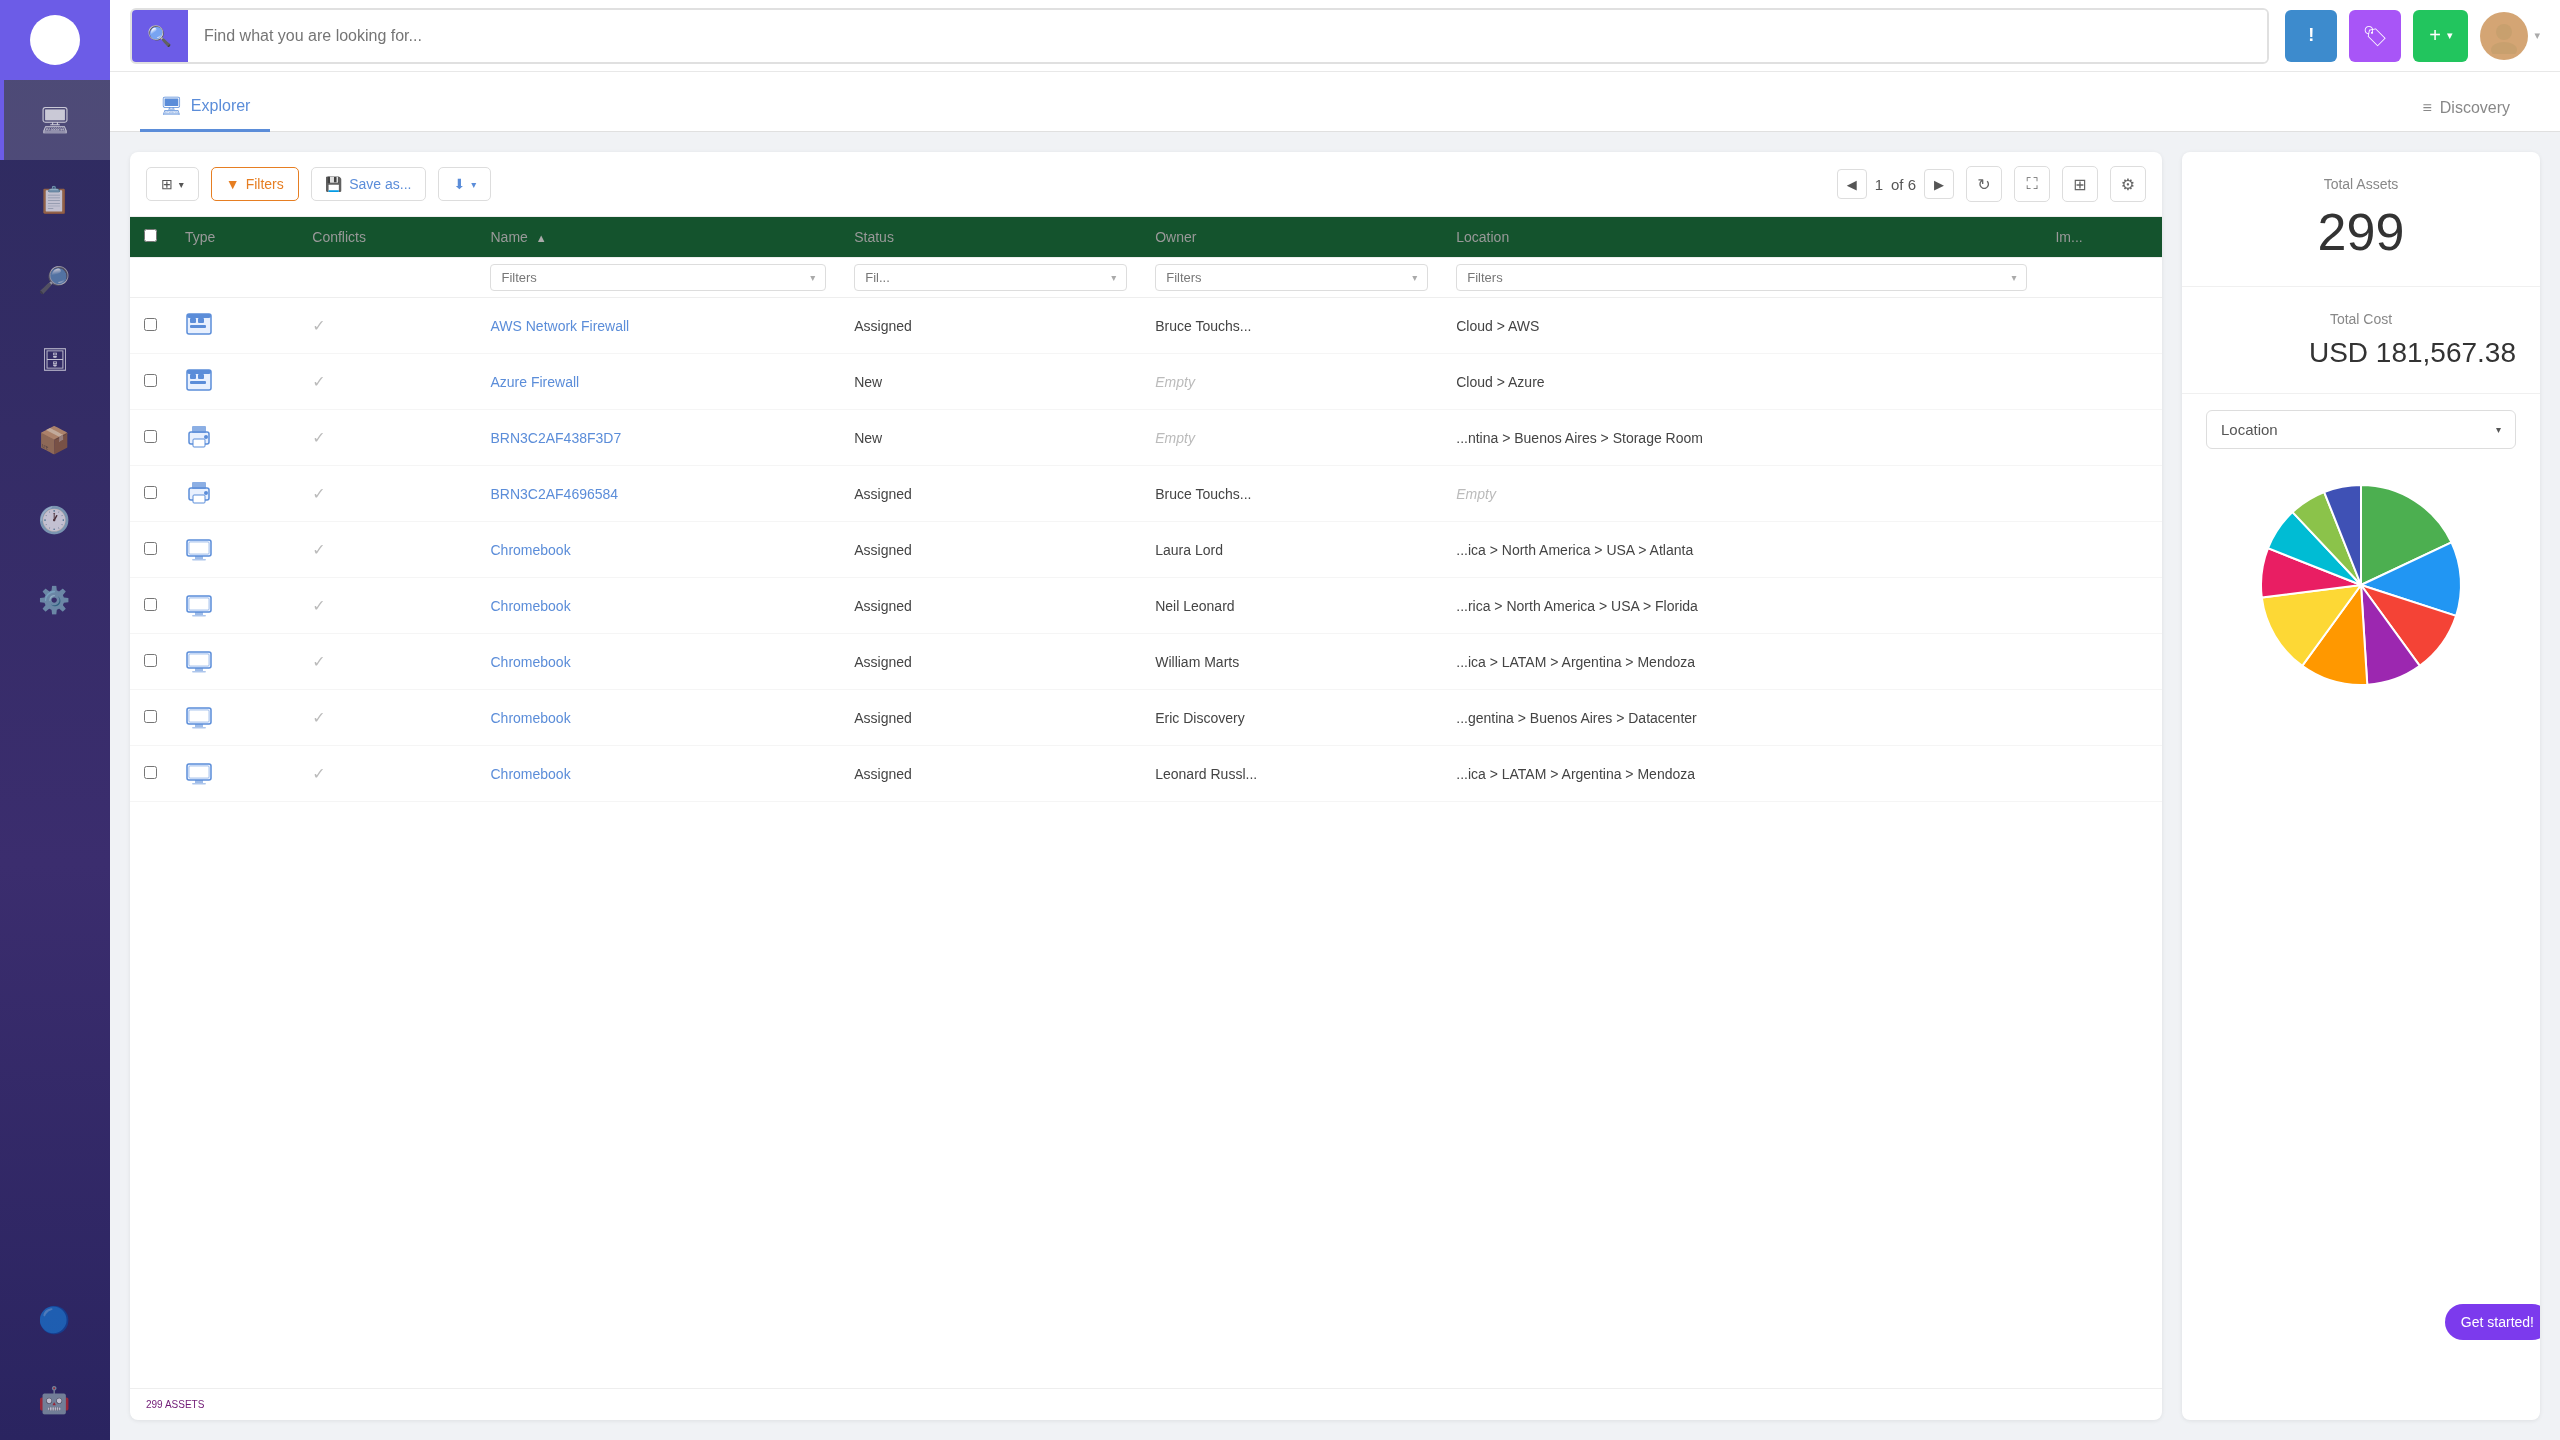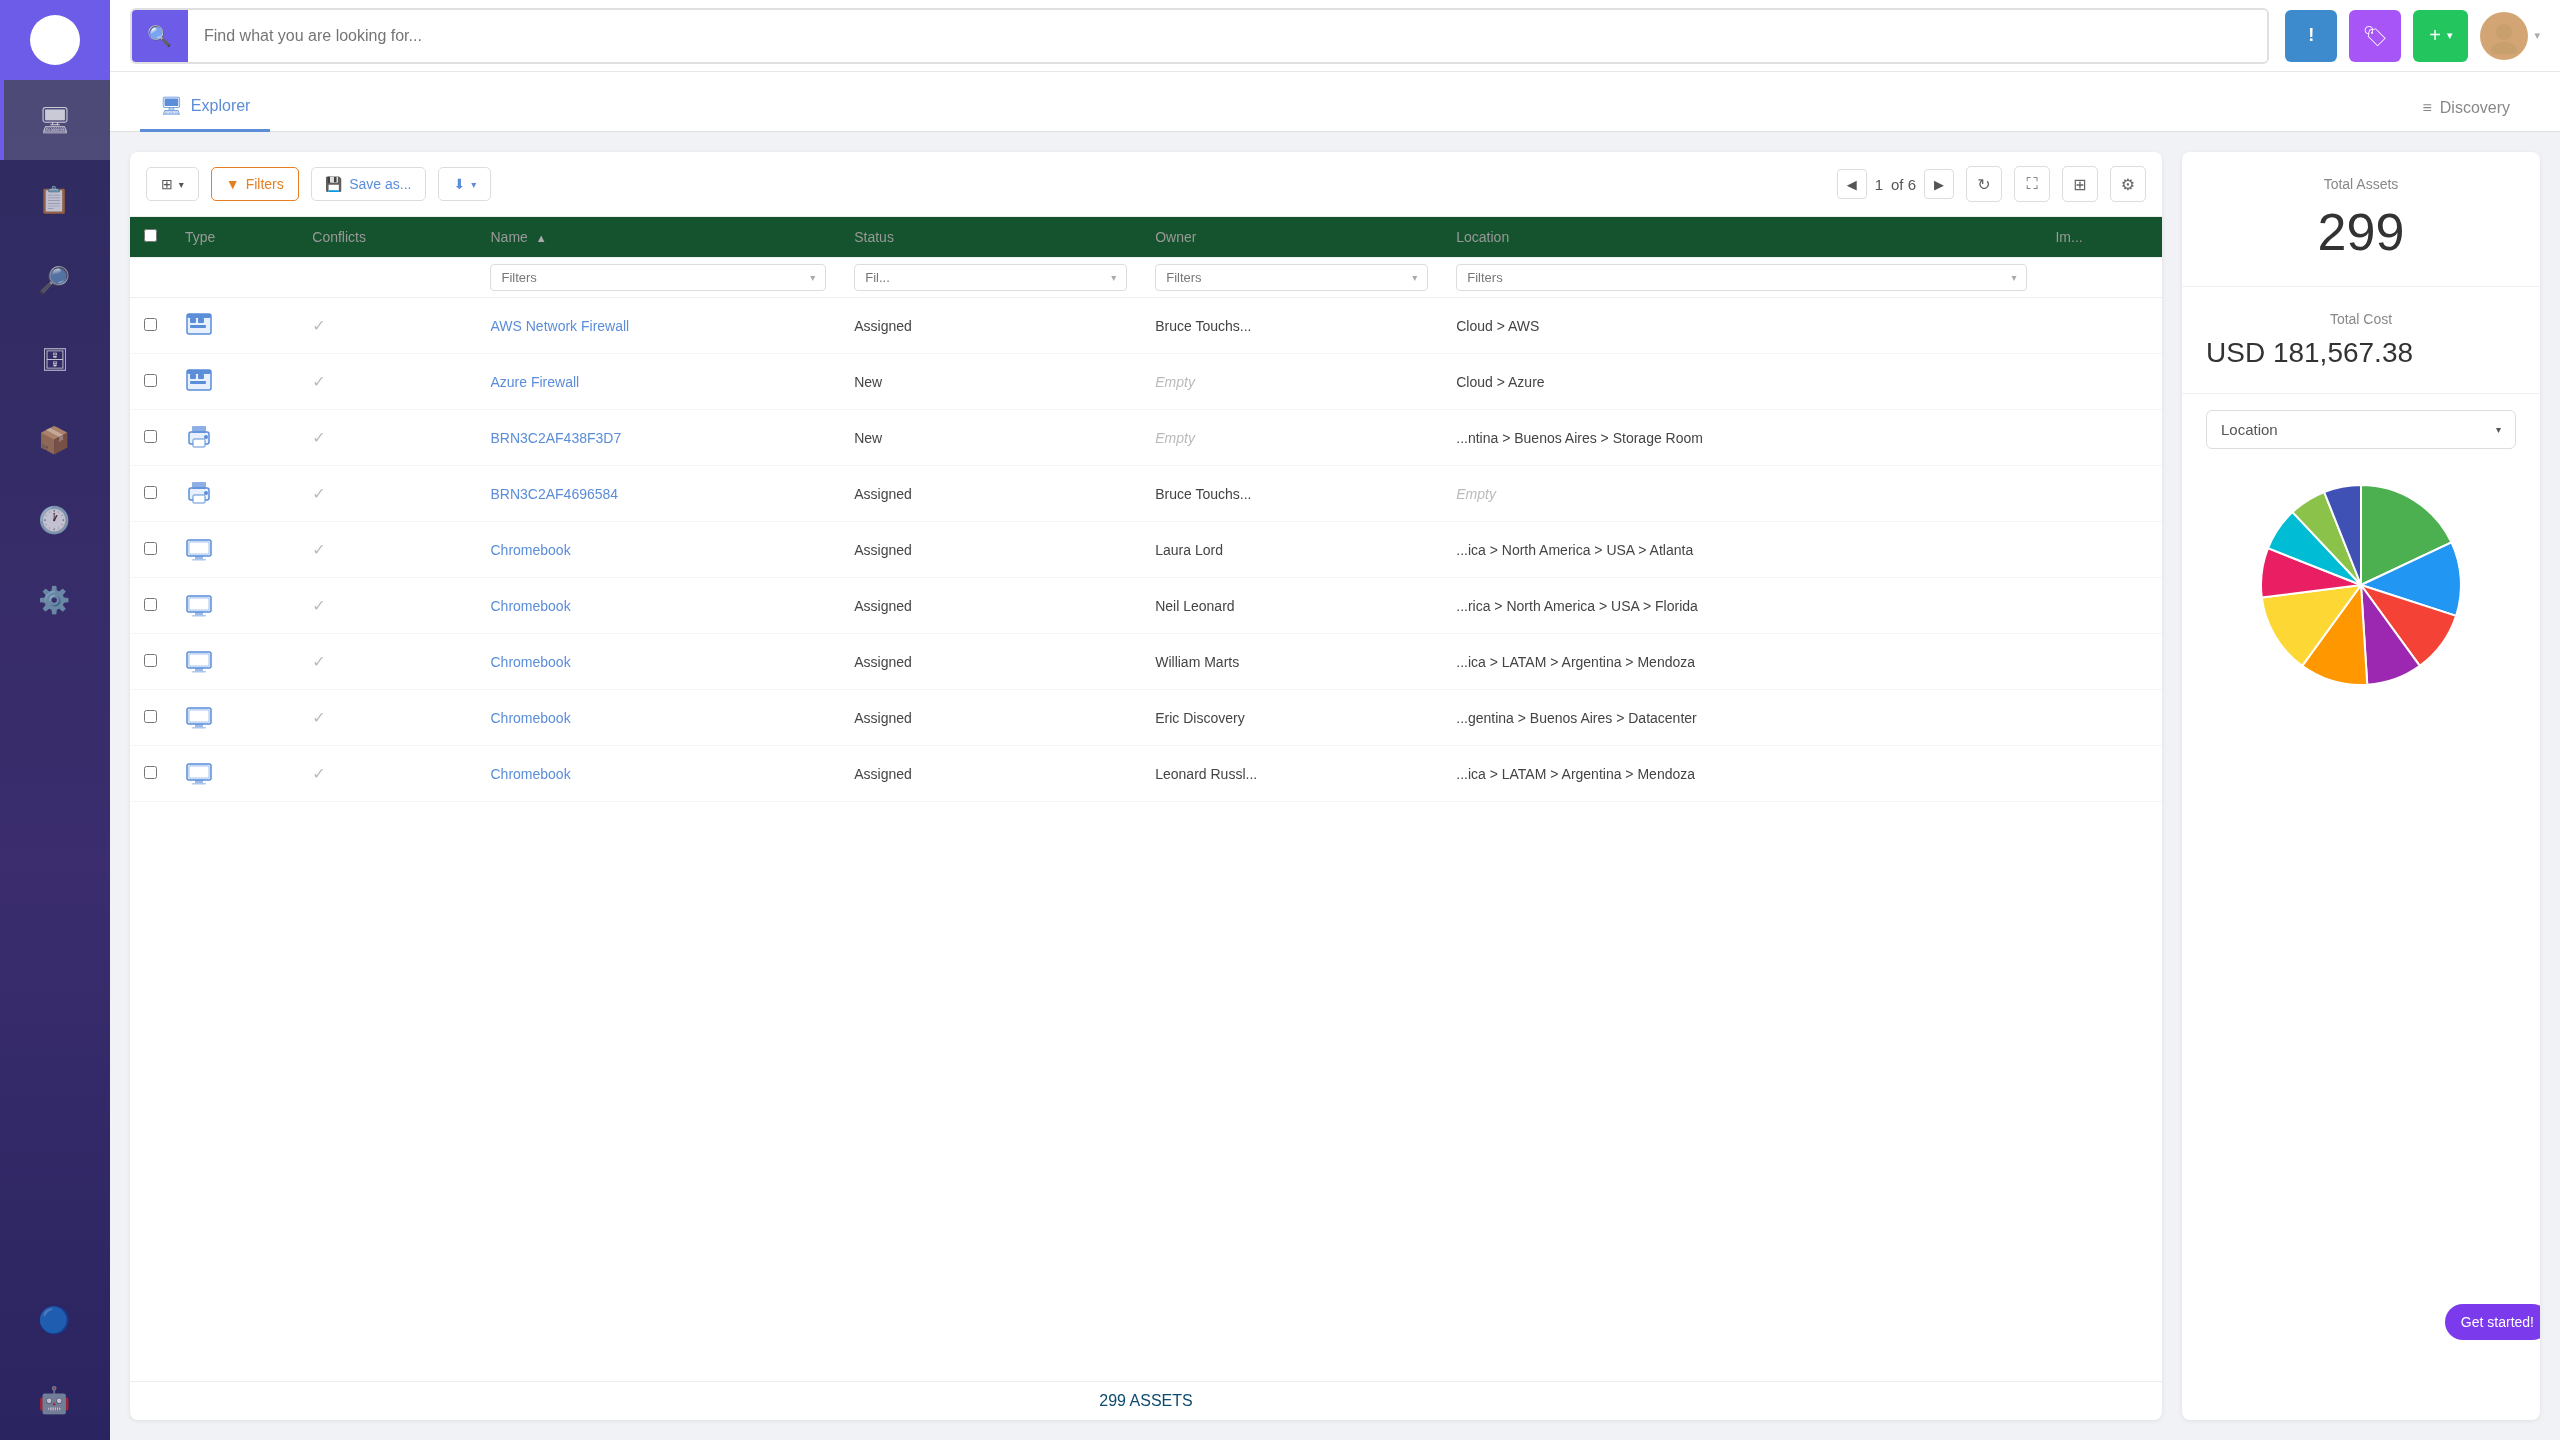--- a/index.html
+++ b/index.html
@@ -283,24 +283,23 @@
       font-weight: 500;
     }
     .owner-empty { color: #bbb; font-style: italic; }
     .location-empty { color: #bbb; font-style: italic; }
     .check-cell { color: #bbb; font-size: 16px; }
 
     
     .table-footer {
       padding: 10px 16px;
       border-top: 1px solid #eee;
-      font-size: 16px;
-      color: #0c4a6e;
+      font-size: 10px;
+      color: #701a75;
       flex-shrink: 0;
-      text-align: center;
     }
 
     
     .right-panel {
       width: 358px;
       background: white;
       border-radius: 8px;
       box-shadow: 0 1px 4px rgba(0,0,0,0.08);
       display: flex;
       flex-direction: column;
@@ -320,21 +319,21 @@
     .panel-value-large {
       font-size: 52px;
       font-weight: 300;
       color: #333;
       text-align: center;
     }
     .panel-value-cost {
       font-size: 28px;
       font-weight: 300;
       color: #333;
-      text-align: left;
+      text-align: right;
     }
     .location-select-container {
       padding: 16px 24px;
     }
     .location-select {
       width: 100%;
       padding: 10px 14px;
       border: 1px solid #ddd;
       border-radius: 6px;
       font-size: 15px;

